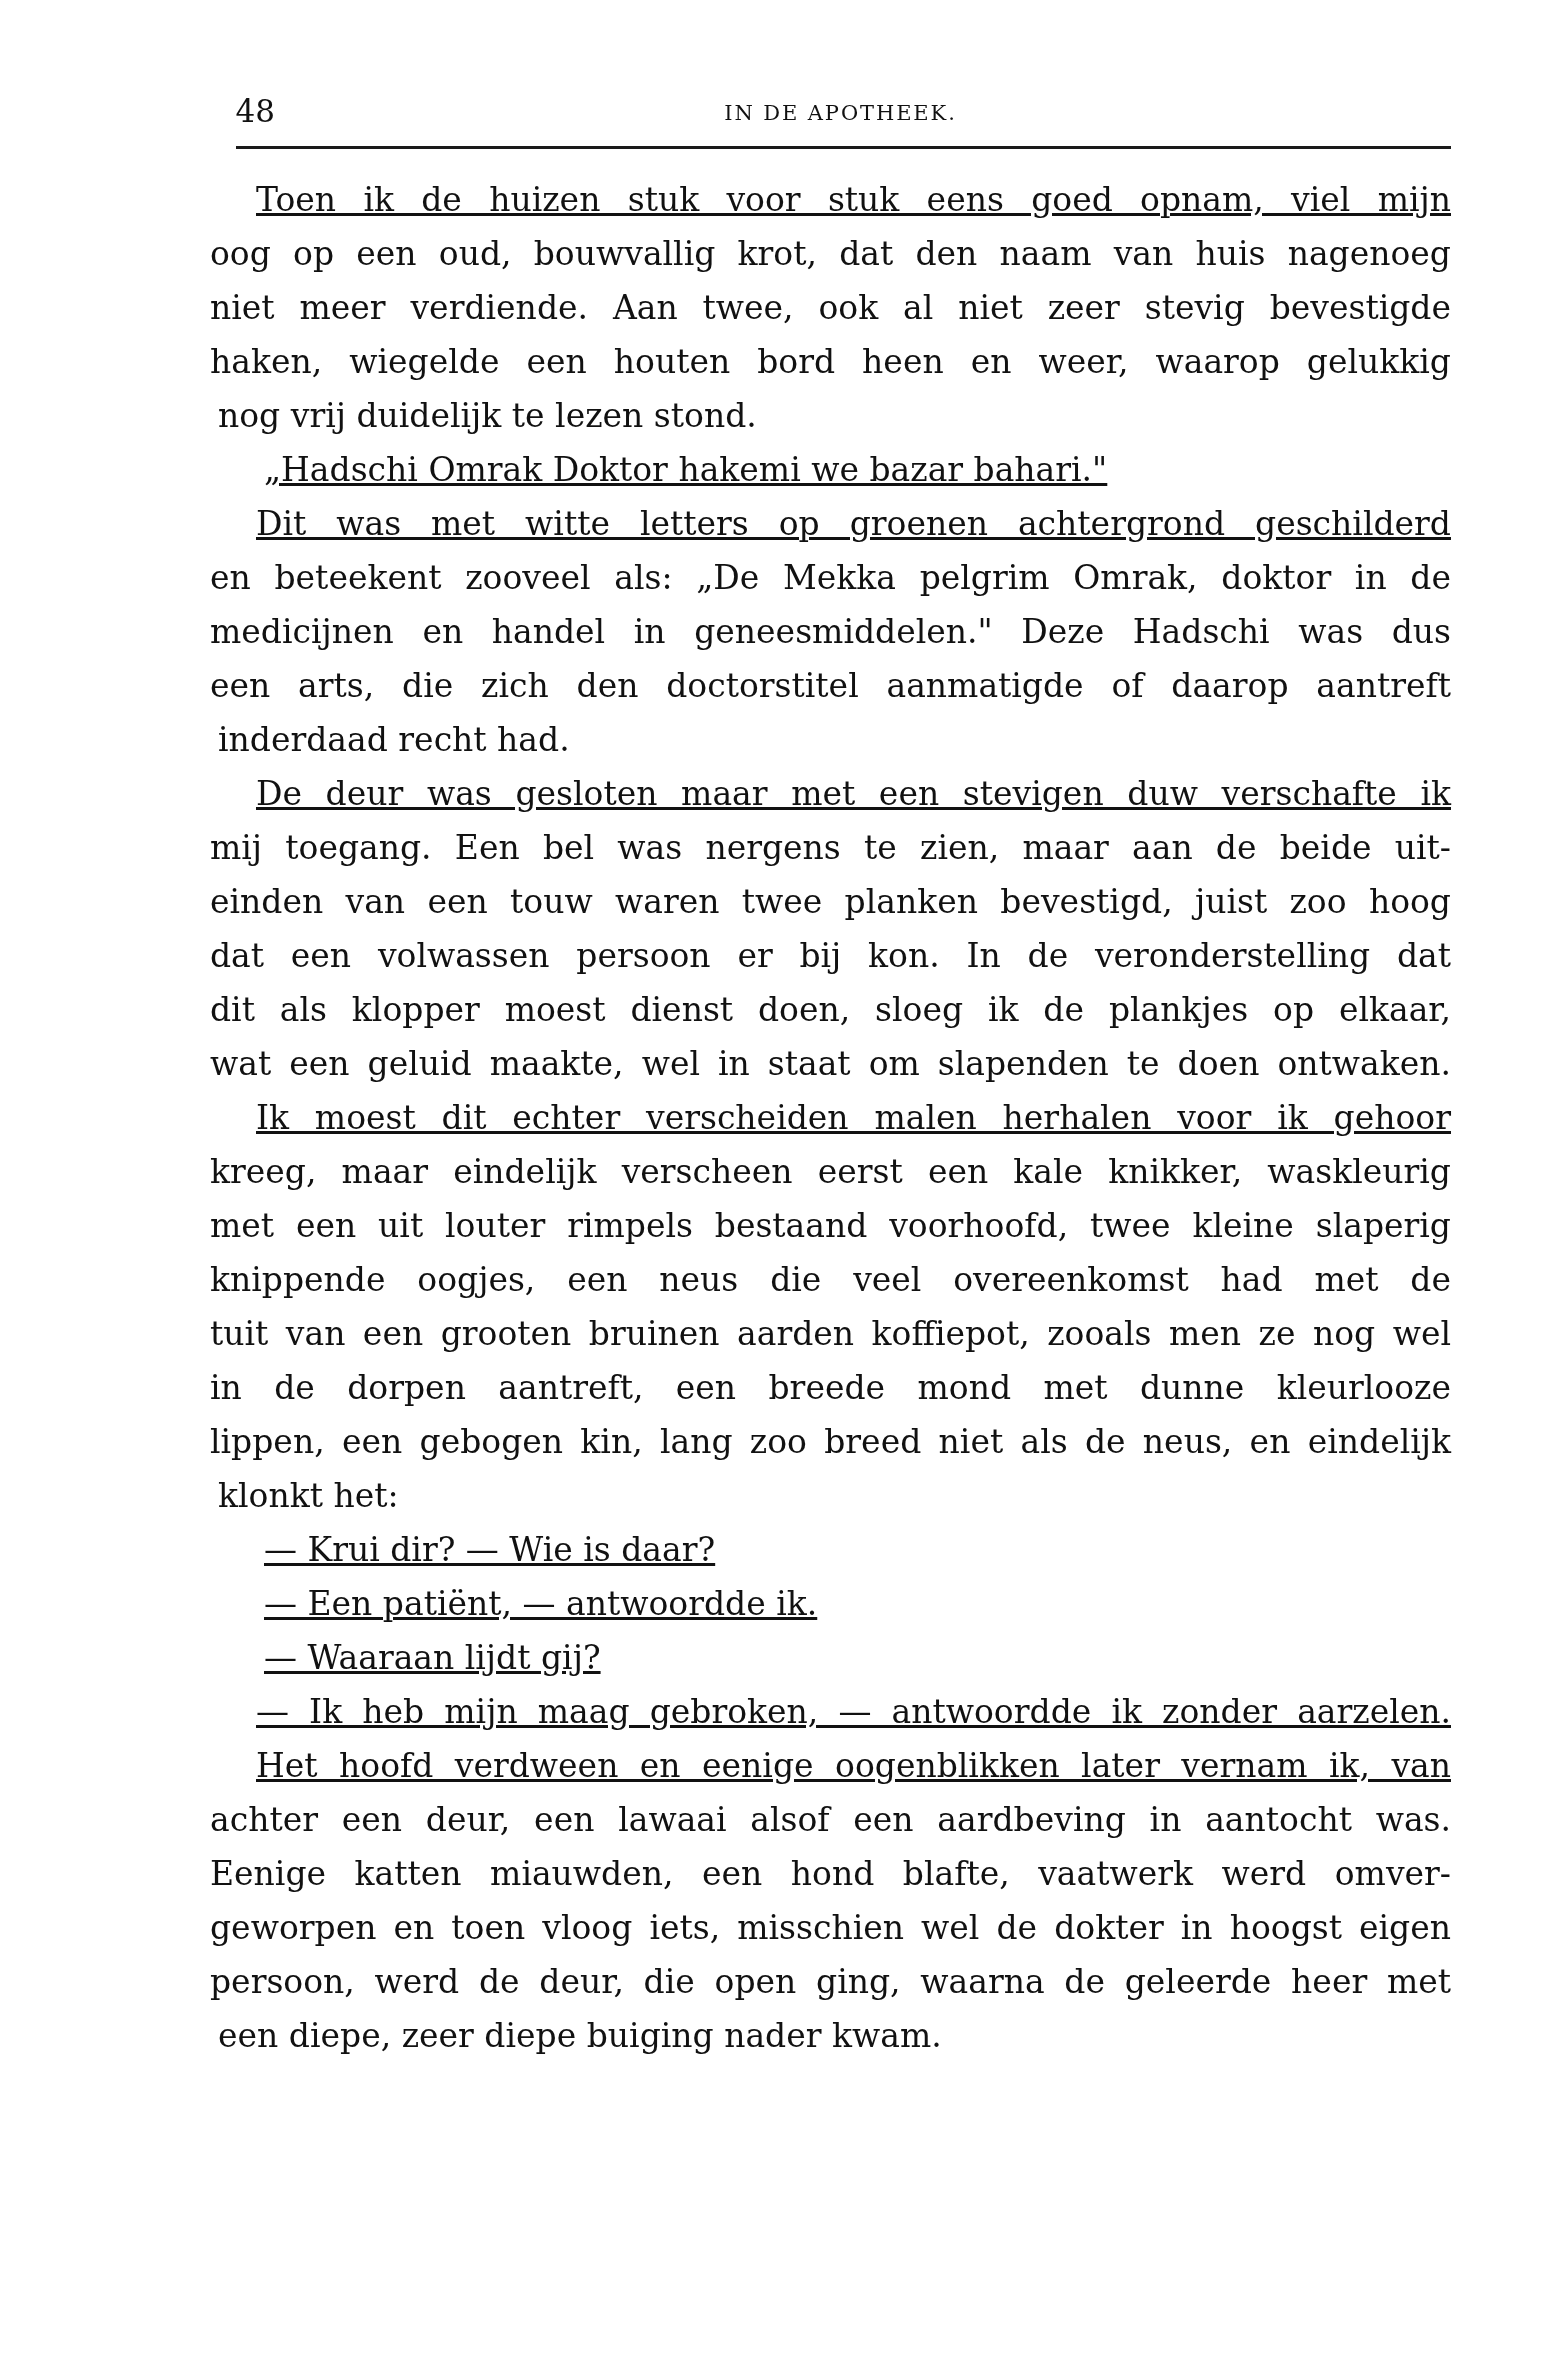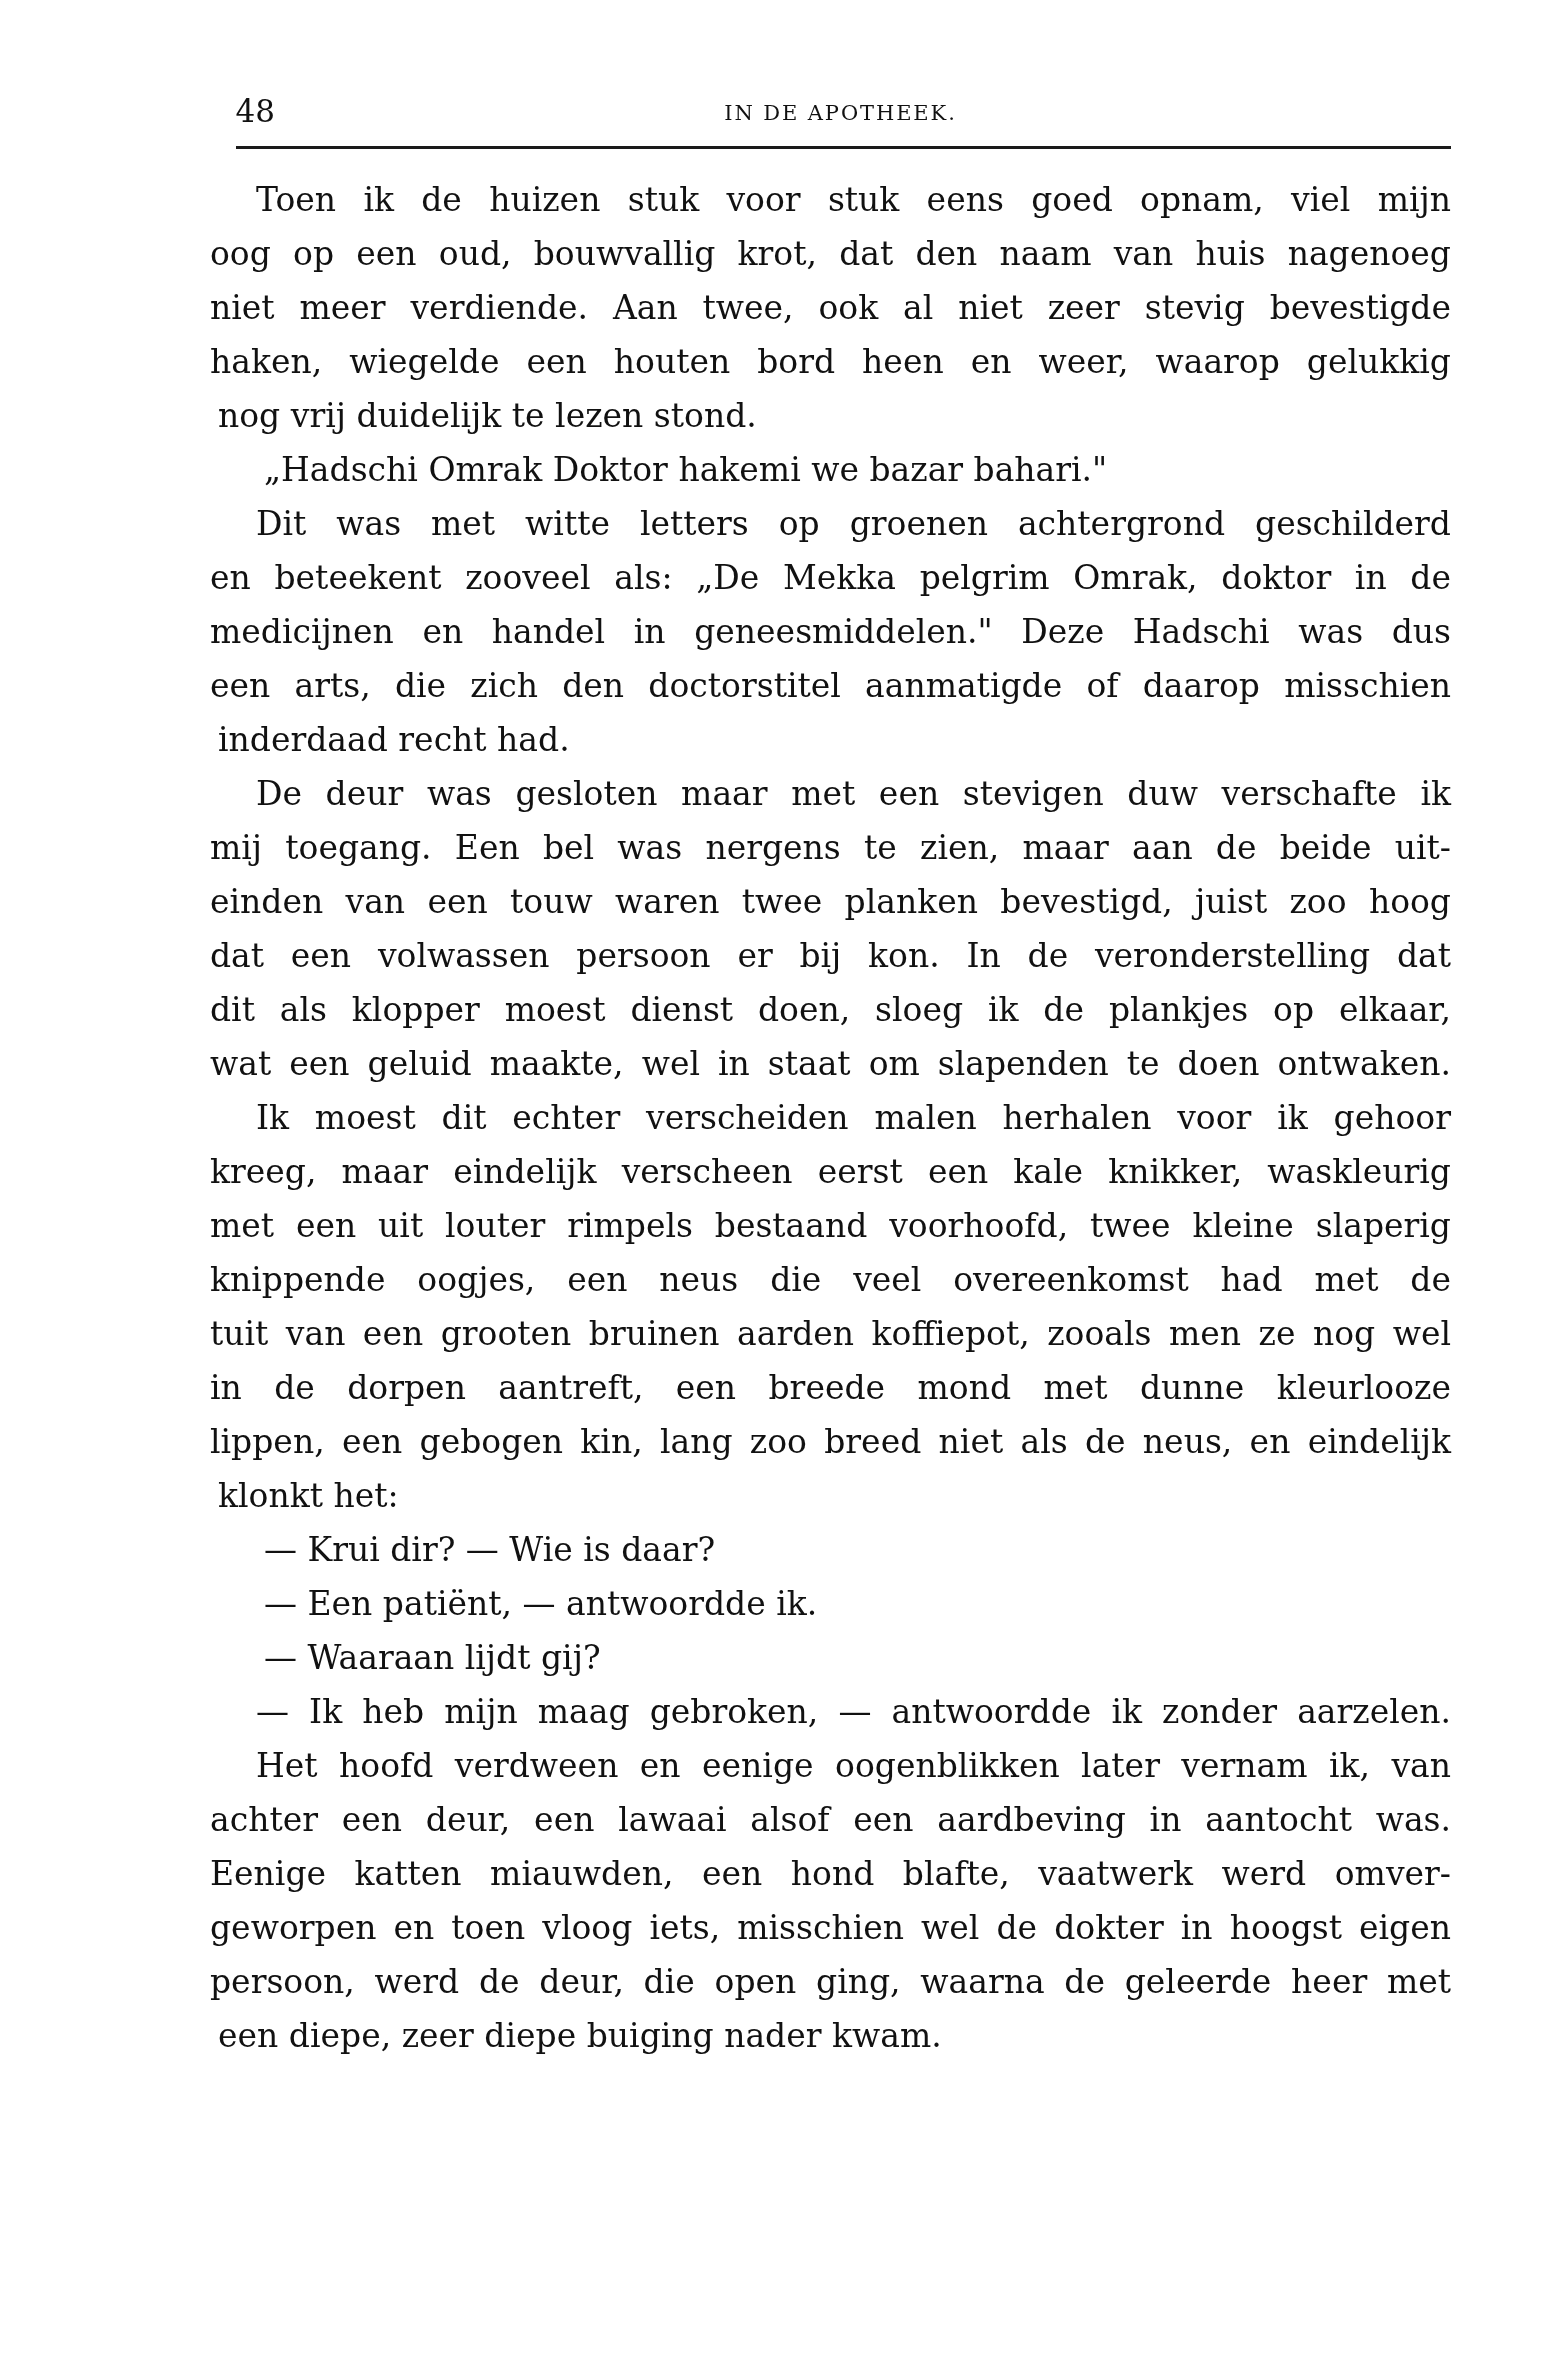--- a/index.html
+++ b/index.html
@@ -64,20 +64,21 @@
       white-space: nowrap;
       text-align: justify;
       text-align-last: justify;
     }
     .line.last {
       text-align-last: left;
       margin-left: 8px;
     }
     .line.indent {
       padding-left: 46px;
+      text-decoration: underline;
     }
   </style>
 </head>
 <body>
 
 <div class="page">
   <div class="running-head">
     <span class="page-number">48</span>
     <span class="running-title">IN DE APOTHEEK.</span>
     <div class="rule"></div>
@@ -94,21 +95,21 @@
     </div>
 
     <div>
       <span class="line indent last">„Hadschi Omrak Doktor hakemi we bazar bahari."</span>
     </div>
 
     <div>
       <span class="line indent">Dit was met witte letters op groenen achtergrond geschilderd</span>
       <span class="line">en beteekent zooveel als: „De Mekka pelgrim Omrak, doktor in de</span>
       <span class="line">medicijnen en handel in geneesmiddelen." Deze Hadschi was dus</span>
-      <span class="line">een arts, die zich den doctorstitel aanmatigde of daarop misschien</span>
+      <span class="line">een arts, die zich den doctorstitel aanmatigde of daarop aantreft</span>
       <span class="line last">inderdaad recht had.</span>
     </div>
 
     <div>
       <span class="line indent">De deur was gesloten maar met een stevigen duw verschafte ik</span>
       <span class="line">mij toegang. Een bel was nergens te zien, maar aan de beide uit-</span>
       <span class="line">einden van een touw waren twee planken bevestigd, juist zoo hoog</span>
       <span class="line">dat een volwassen persoon er bij kon. In de veronderstelling dat</span>
       <span class="line">dit als klopper moest dienst doen, sloeg ik de plankjes op elkaar,</span>
       <span class="line">wat een geluid maakte, wel in staat om slapenden te doen ontwaken.</span>

